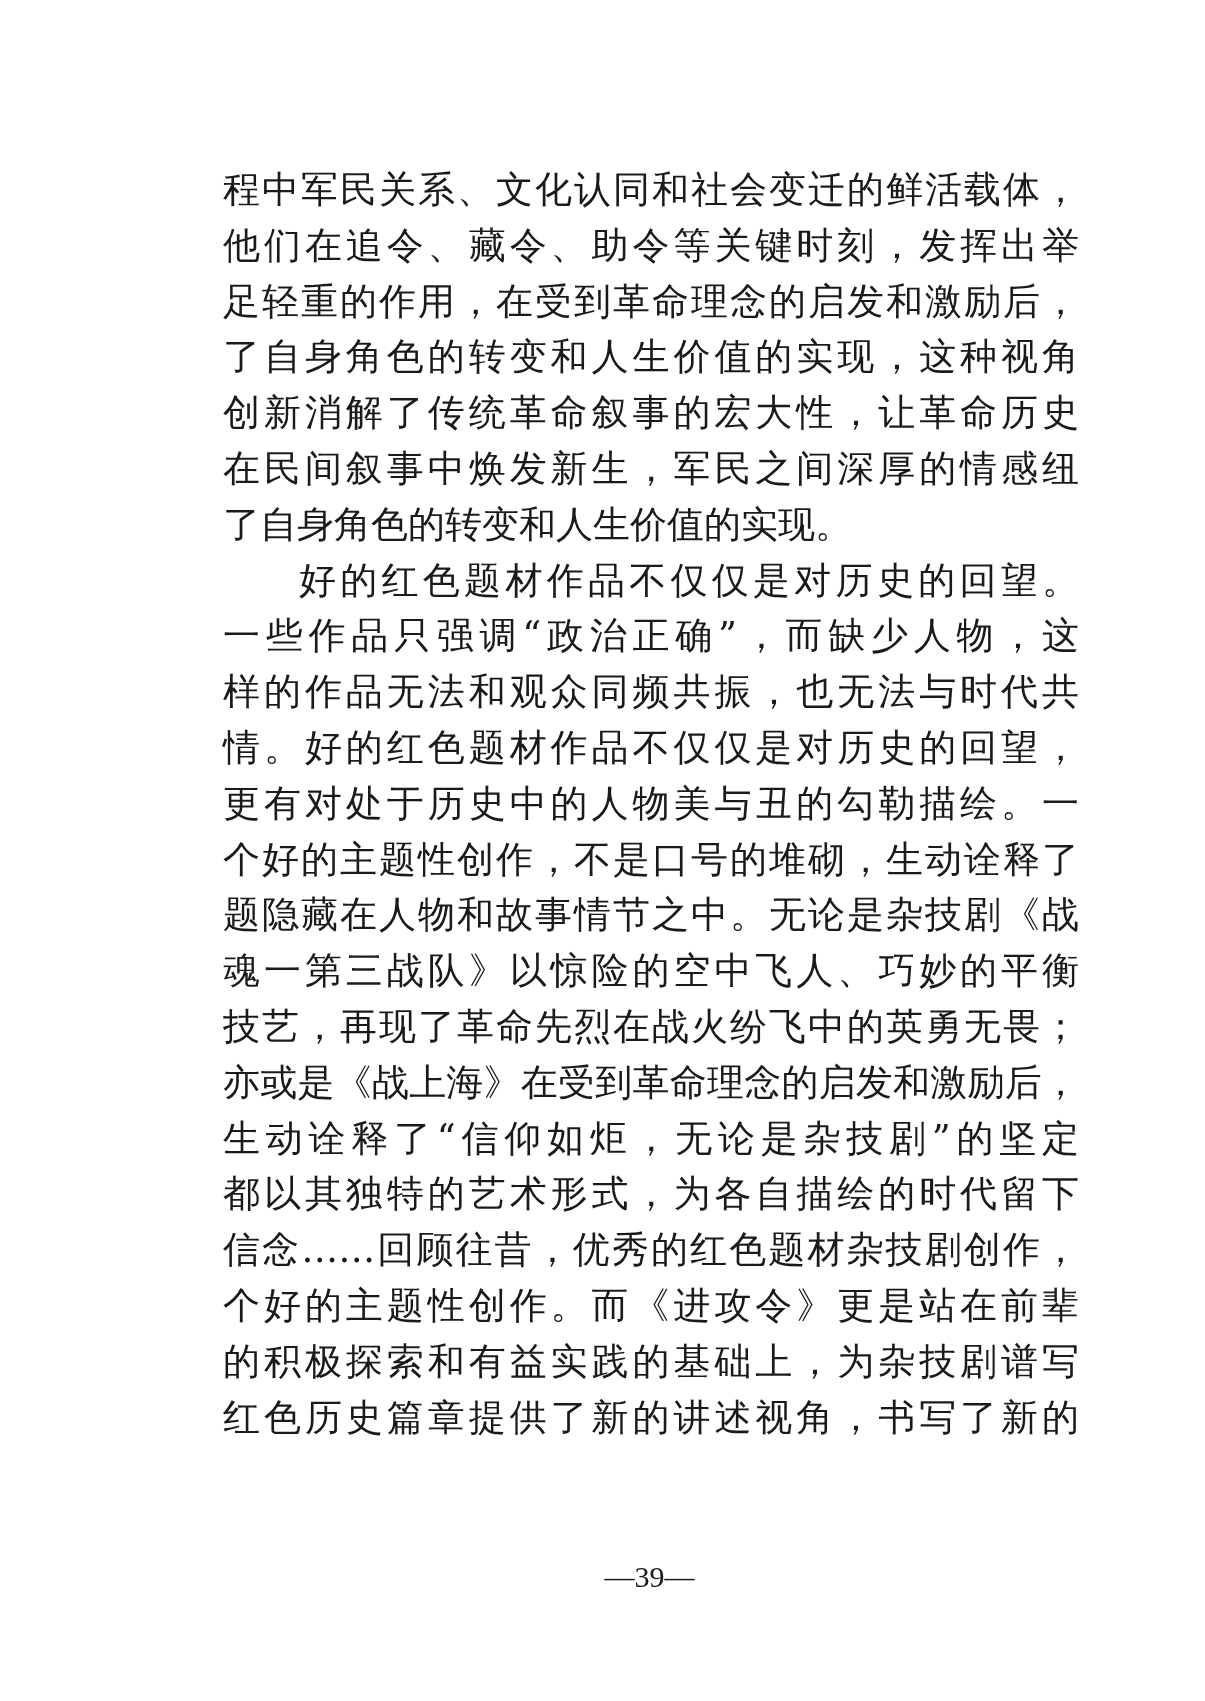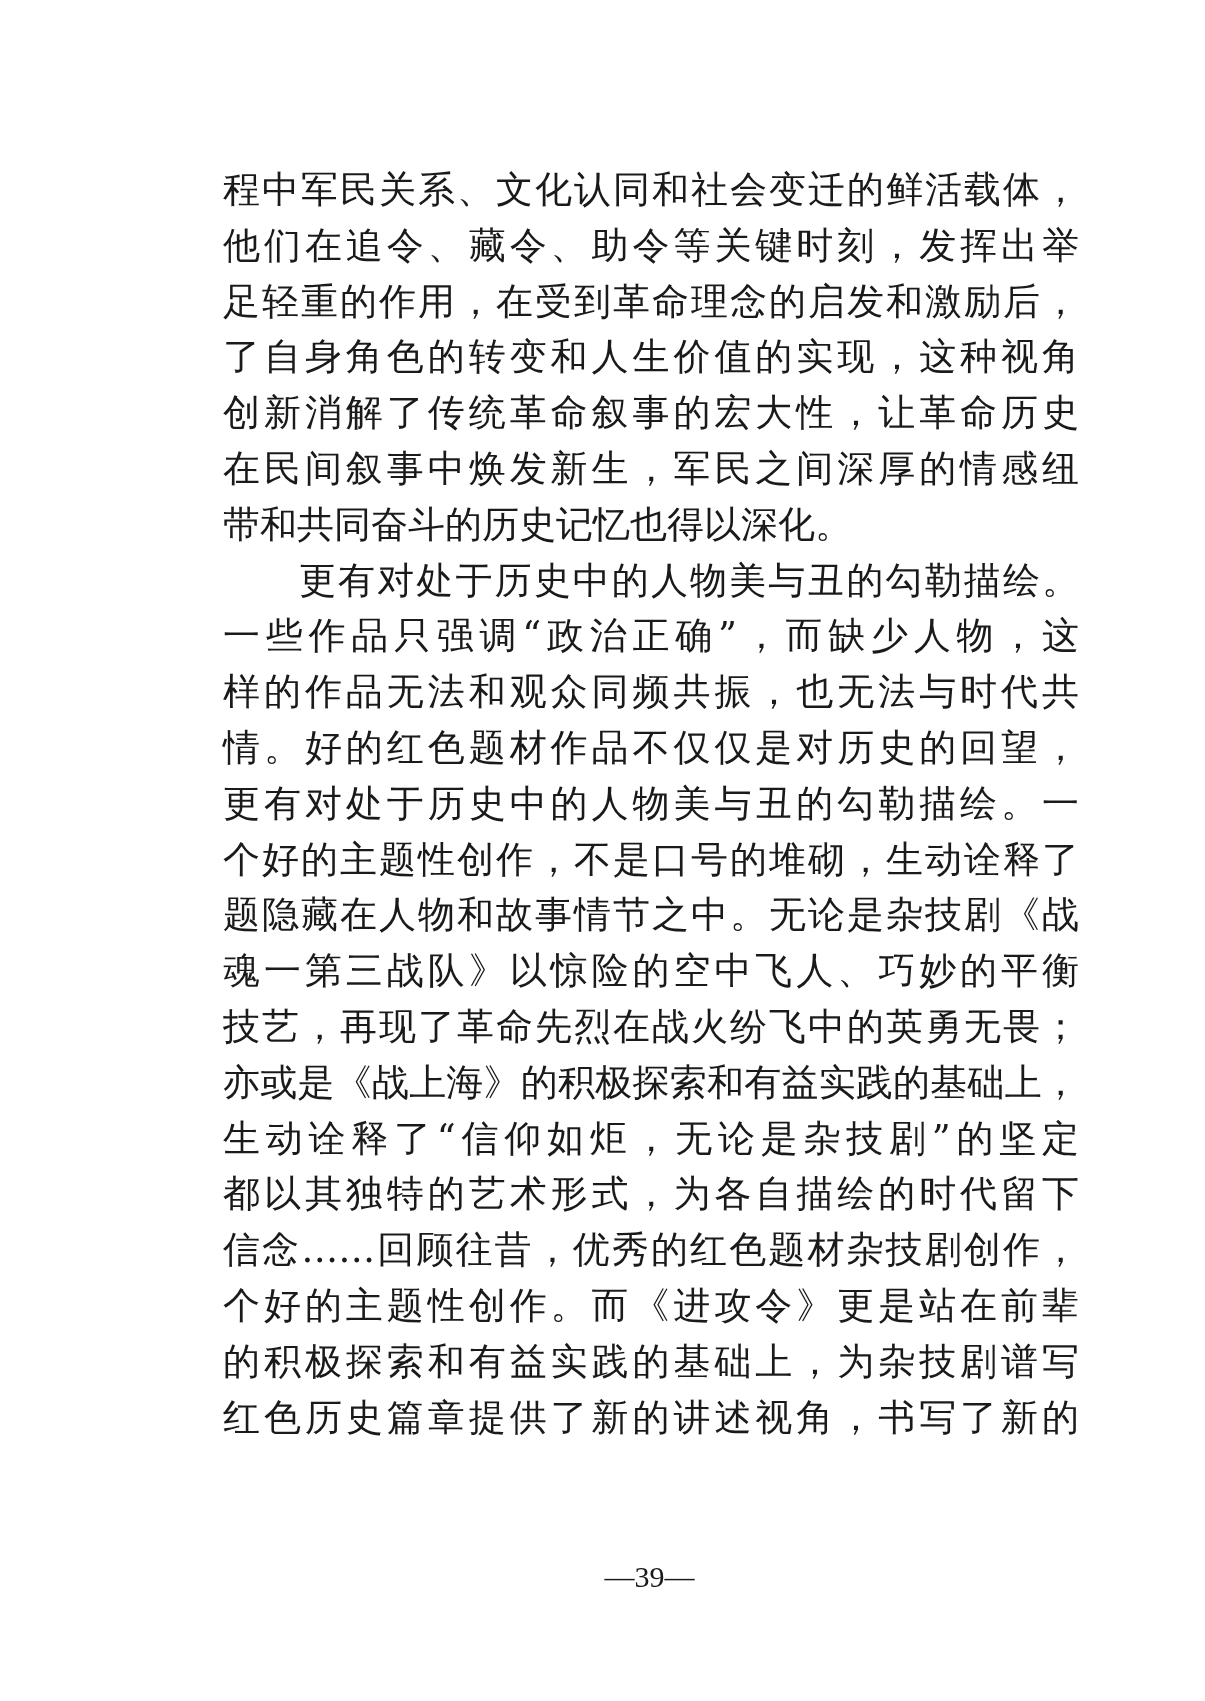--- a/index.html
+++ b/index.html
@@ -62,34 +62,34 @@
 <div class="page">
   <div class="body-text">
 
     <div class="paragraph">
       <div class="line">程中军民关系、文化认同和社会变迁的鲜活载体，</div>
       <div class="line">他们在追令、藏令、助令等关键时刻，发挥出举</div>
       <div class="line">足轻重的作用，在受到革命理念的启发和激励后，</div>
       <div class="line">了自身角色的转变和人生价值的实现，这种视角</div>
       <div class="line">创新消解了传统革命叙事的宏大性，让革命历史</div>
       <div class="line">在民间叙事中焕发新生，军民之间深厚的情感纽</div>
-      <div class="line last">带和共同奋斗的历史记忆也得以深化。</div>
+      <div class="line last">了自身角色的转变和人生价值的实现。</div>
     </div>
 
     <div class="paragraph">
-      <div class="line indent">更有对处于历史中的人物美与丑的勾勒描绘。</div>
+      <div class="line indent">好的红色题材作品不仅仅是对历史的回望。</div>
       <div class="line">一些作品只强调“政治正确”，而缺少人物，这</div>
       <div class="line">样的作品无法和观众同频共振，也无法与时代共</div>
       <div class="line">情。好的红色题材作品不仅仅是对历史的回望，</div>
       <div class="line">更有对处于历史中的人物美与丑的勾勒描绘。一</div>
       <div class="line">个好的主题性创作，不是口号的堆砌，生动诠释了</div>
       <div class="line">题隐藏在人物和故事情节之中。无论是杂技剧《战</div>
       <div class="line">魂一第三战队》以惊险的空中飞人、巧妙的平衡</div>
       <div class="line">技艺，再现了革命先烈在战火纷飞中的英勇无畏；</div>
-      <div class="line">亦或是《战上海》的积极探索和有益实践的基础上，</div>
+      <div class="line">亦或是《战上海》在受到革命理念的启发和激励后，</div>
       <div class="line">生动诠释了“信仰如炬，无论是杂技剧”的坚定</div>
       <div class="line">都以其独特的艺术形式，为各自描绘的时代留下</div>
       <div class="line">信念……回顾往昔，优秀的红色题材杂技剧创作，</div>
       <div class="line">个好的主题性创作。而《进攻令》更是站在前辈</div>
       <div class="line">的积极探索和有益实践的基础上，为杂技剧谱写</div>
       <div class="line">红色历史篇章提供了新的讲述视角，书写了新的</div>
     </div>
   </div>
 
   <div class="page-number">—39—</div>

